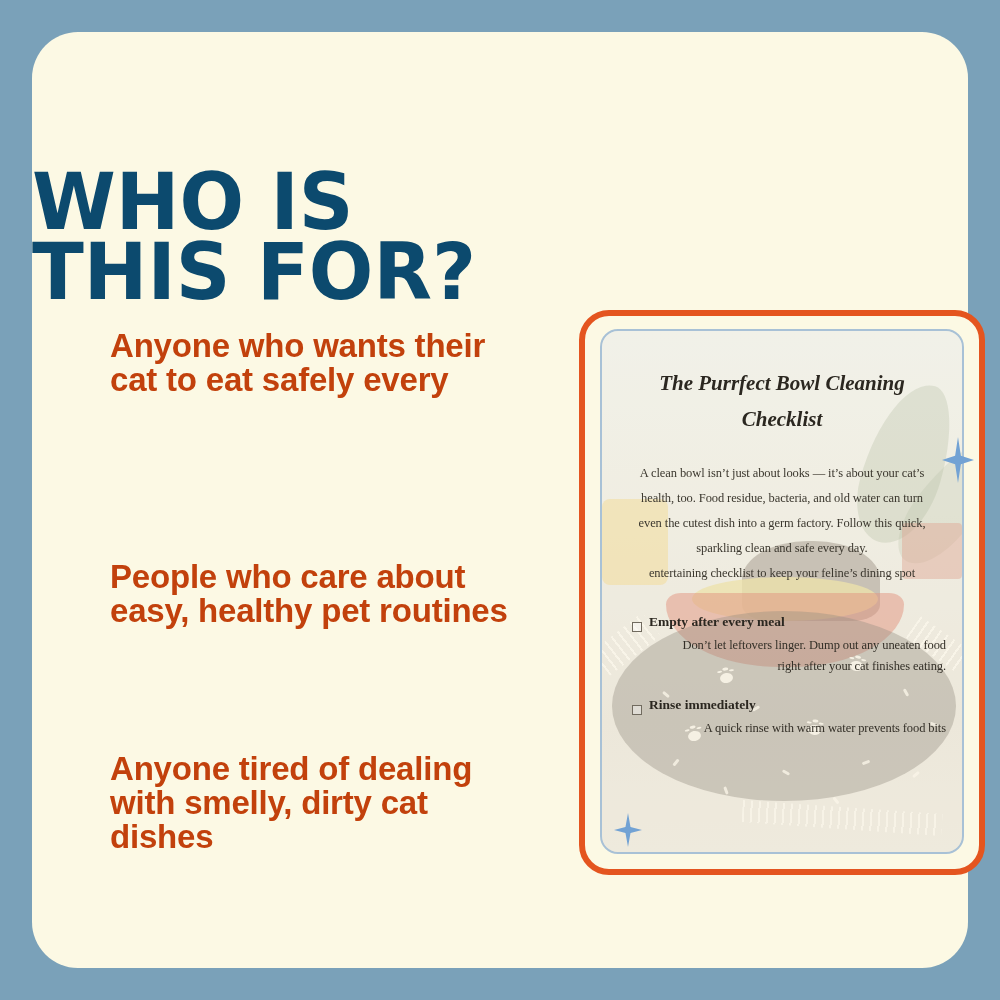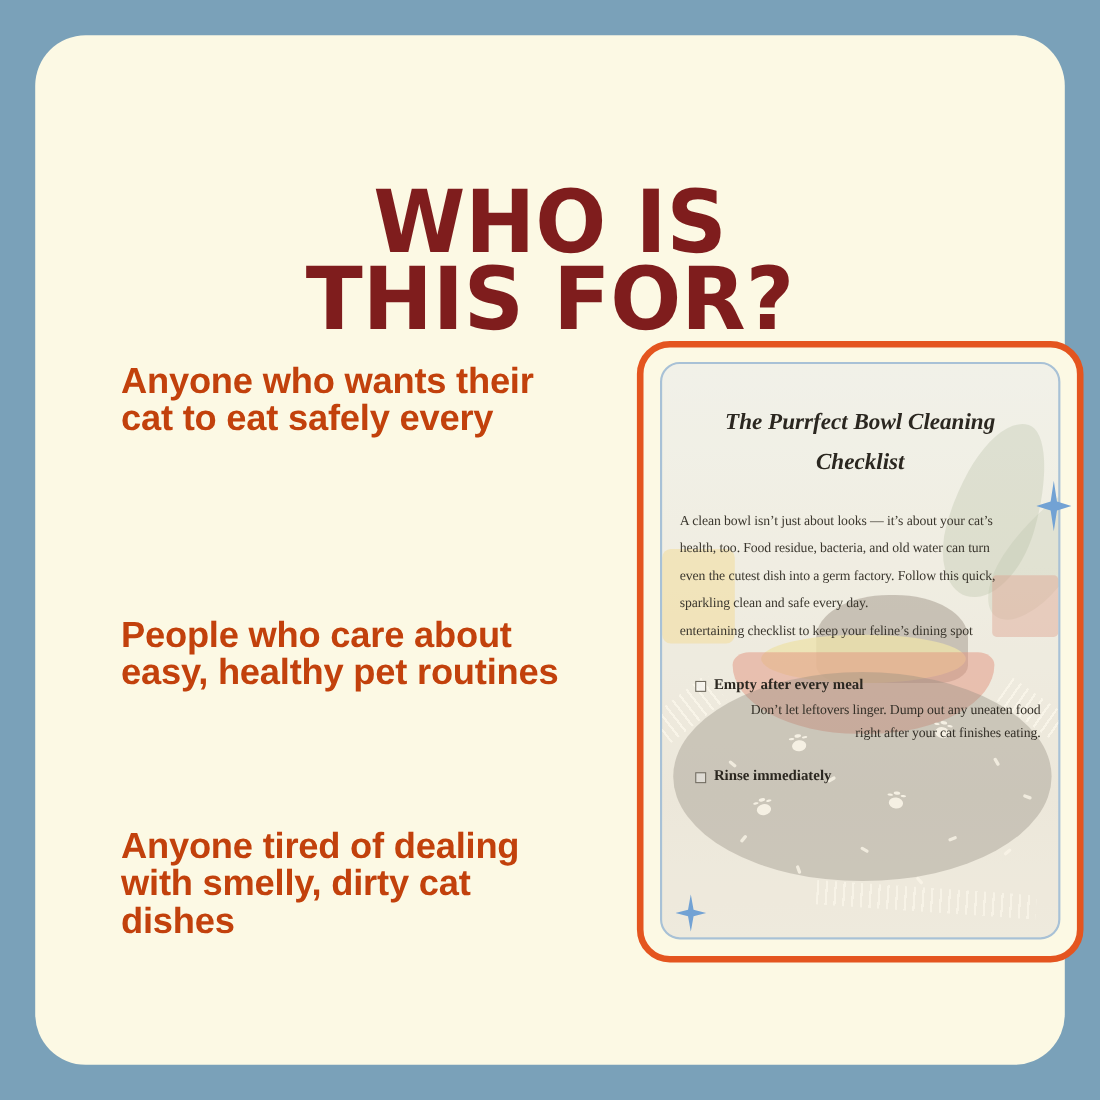--- a/index.html
+++ b/index.html
@@ -2,22 +2,22 @@
 <html><head>
 <meta charset="utf-8">
 <style>
   html,body{margin:0;padding:0;}
   .canvas{position:relative;width:1000px;height:1000px;background:#7aa1b9;overflow:hidden;
           font-family:"Liberation Sans",sans-serif;}
   .panel{position:absolute;left:32px;top:32px;right:32px;bottom:32px;
          background:#fcf9e4;border-radius:46px;}
 
   
-  .main-title{position:absolute;left:0;right:0;top:84px;text-align:center;
-              color:#7f1d1d;font-family:"DejaVu Sans",sans-serif;font-weight:900;
+  .main-title{position:absolute;left:0;right:0;top:84px;
+              color:#0c4a6e;font-family:"DejaVu Sans",sans-serif;font-weight:900;
               font-size:76px;line-height:0.92;letter-spacing:0;}
   .main-title .tline{display:block;transform:scaleY(1.04);}
 
   
   .aud{position:absolute;left:78px;color:#c2410c;font-weight:600;
        font-size:33px;line-height:34px;letter-spacing:-0.2px;}
   .aud-1{top:297px;} .aud-2{top:528px;} .aud-3{top:720px;}
 
   
   .card{position:absolute;left:547px;top:278px;width:406px;height:565px;
@@ -52,25 +52,25 @@
   .f2{left:140px;top:476px;width:200px;height:22px;transform:rotate(4deg);opacity:.85;}
   .f3{right:-6px;top:300px;width:60px;height:26px;transform:rotate(35deg);}
   .wash{position:absolute;inset:0;background:rgba(251,249,238,.30);}
 
   
   .card-content{position:absolute;inset:0;z-index:2;padding:34px 16px 0;box-sizing:border-box;
                 font-family:"Liberation Serif",serif;color:#2b2720;}
   .card-title{text-align:center;font-weight:bold;font-style:italic;font-size:21px;
               line-height:36px;margin:0 0 24px;}
   .card-title .tl{display:block;}
-  .card-intro{text-align:left;font-size:12.5px;line-height:25px;color:#3b372e;
+  .card-intro{text-align:center;font-size:12.5px;line-height:25px;color:#3b372e;
               letter-spacing:-0.1px;margin:0 0 26px;}
   .card-intro .il{display:block;white-space:nowrap;}
   .check-item{margin:0 0 18px 14px;}
-  .check-head{display:flex;align-items:center;gap:7px;font-weight:bold;
+  .check-head{display:flex;align-items:flex-end;gap:7px;font-weight:bold;
               font-size:13.5px;line-height:20px;}
   .checkbox{flex:0 0 auto;width:10px;height:10px;margin-top:4px;box-sizing:border-box;
             border:1.5px solid #716b5f;background:rgba(255,255,255,.4);}
   .check-desc{margin:3px 0 0 17px;font-size:12.5px;line-height:21px;color:#332f27;
               letter-spacing:-0.1px;text-align:right;}
   .check-desc .dl{display:block;white-space:nowrap;}
 
   
   .sparkle{position:absolute;z-index:5;background:#72a2d4;
            clip-path:polygon(50% 0%,59% 41%,100% 50%,59% 59%,50% 100%,41% 59%,0% 50%,41% 41%);}
@@ -160,20 +160,21 @@
               <span class="dl">right after your cat finishes eating.</span>
             </div>
           </div>
 
           <div class="check-item">
             <div class="check-head">
               <span class="checkbox"></span>
               <span>Rinse immediately</span>
             </div>
             <div class="check-desc">
+              <span class="dl">A quick rinse with warm water prevents food bits</span>
             </div>
           </div>
         </div>
 
       </div>
 
       <div class="sparkle sp-right"></div>
       <div class="sparkle sp-bl"></div>
     </div>
 

